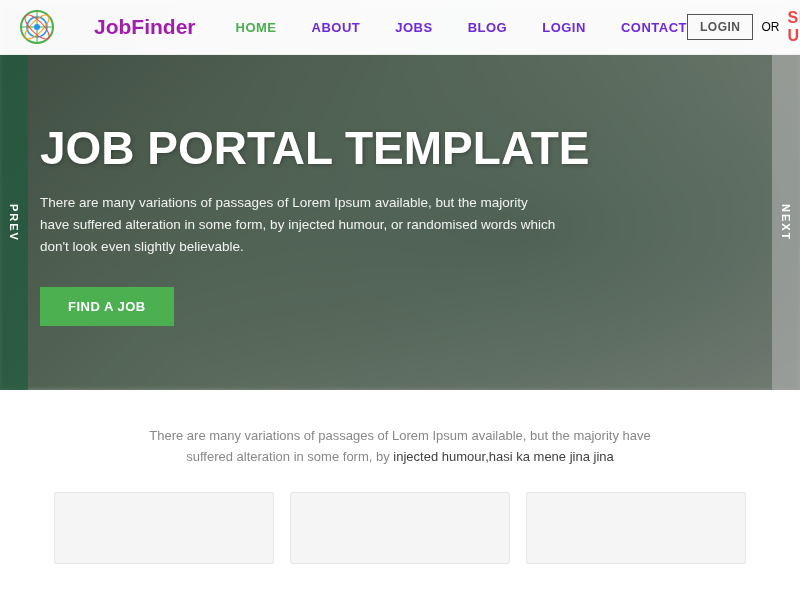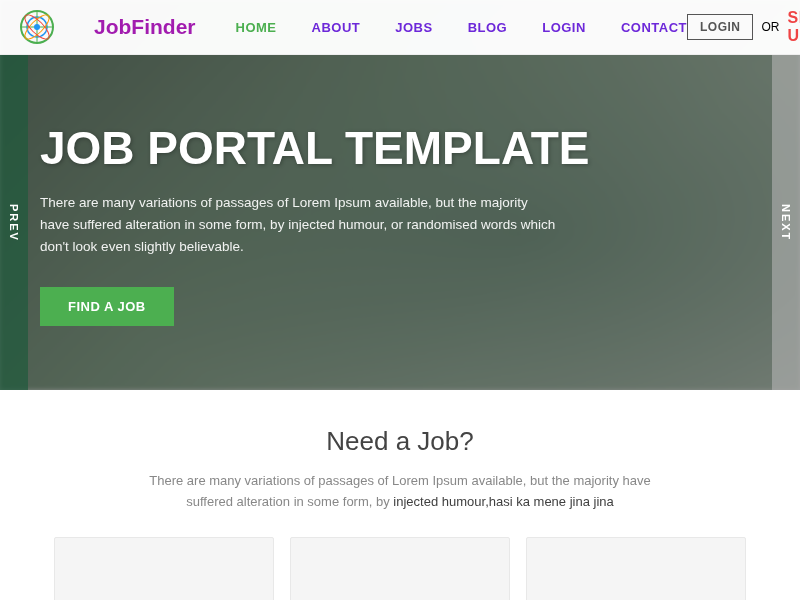--- a/index.html
+++ b/index.html
@@ -262,21 +262,20 @@
   </div>
 
   <div class="hero-content">
     <h1 class="hero-title">JOB PORTAL TEMPLATE</h1>
     <p class="hero-desc">There are many variations of passages of Lorem Ipsum available, but the majority have suffered alteration in some form, by injected humour, or randomised words which don't look even slightly believable.</p>
     <button class="find-job-btn">FIND A JOB</button>
   </div>
 </div>
 
 <div class="bottom-section">
-  <h2 class="section-title">Need a Job?</h2>
   <p class="section-desc">
     <span>There are many variations of passages of Lorem Ipsum available, but the majority have suffered alteration in some form, by</span>
     <a style="color:#404040;text-decoration:none;">injected humour,hasi ka mene jina jina</a>
   </p>
   <div class="cards-row">
     <div class="card-placeholder"></div>
     <div class="card-placeholder"></div>
     <div class="card-placeholder"></div>
   </div>
 </div>

